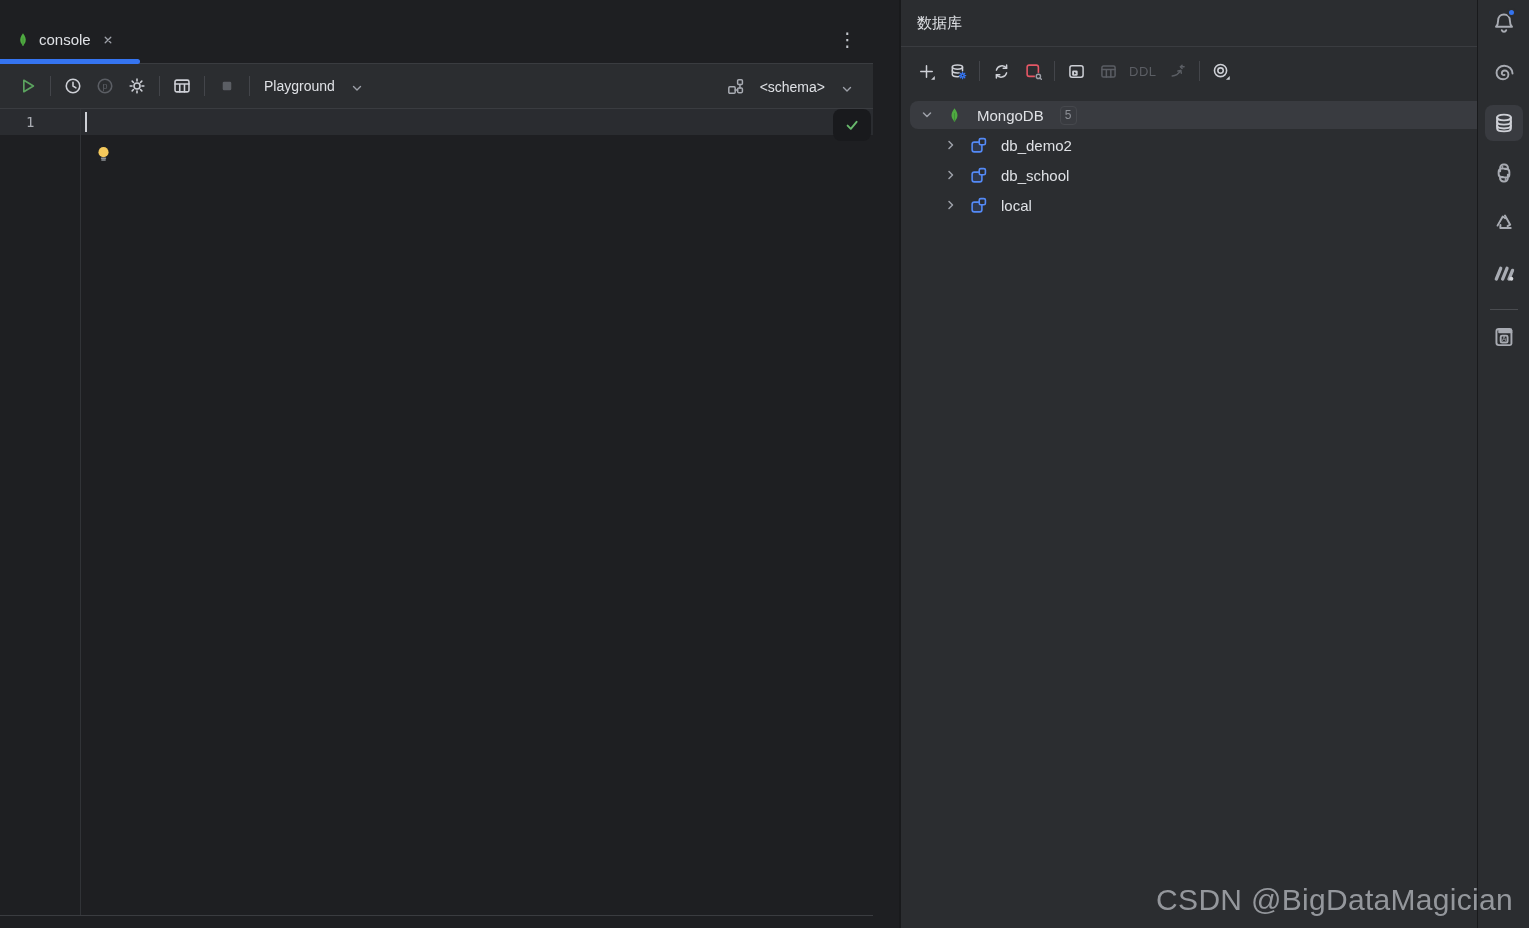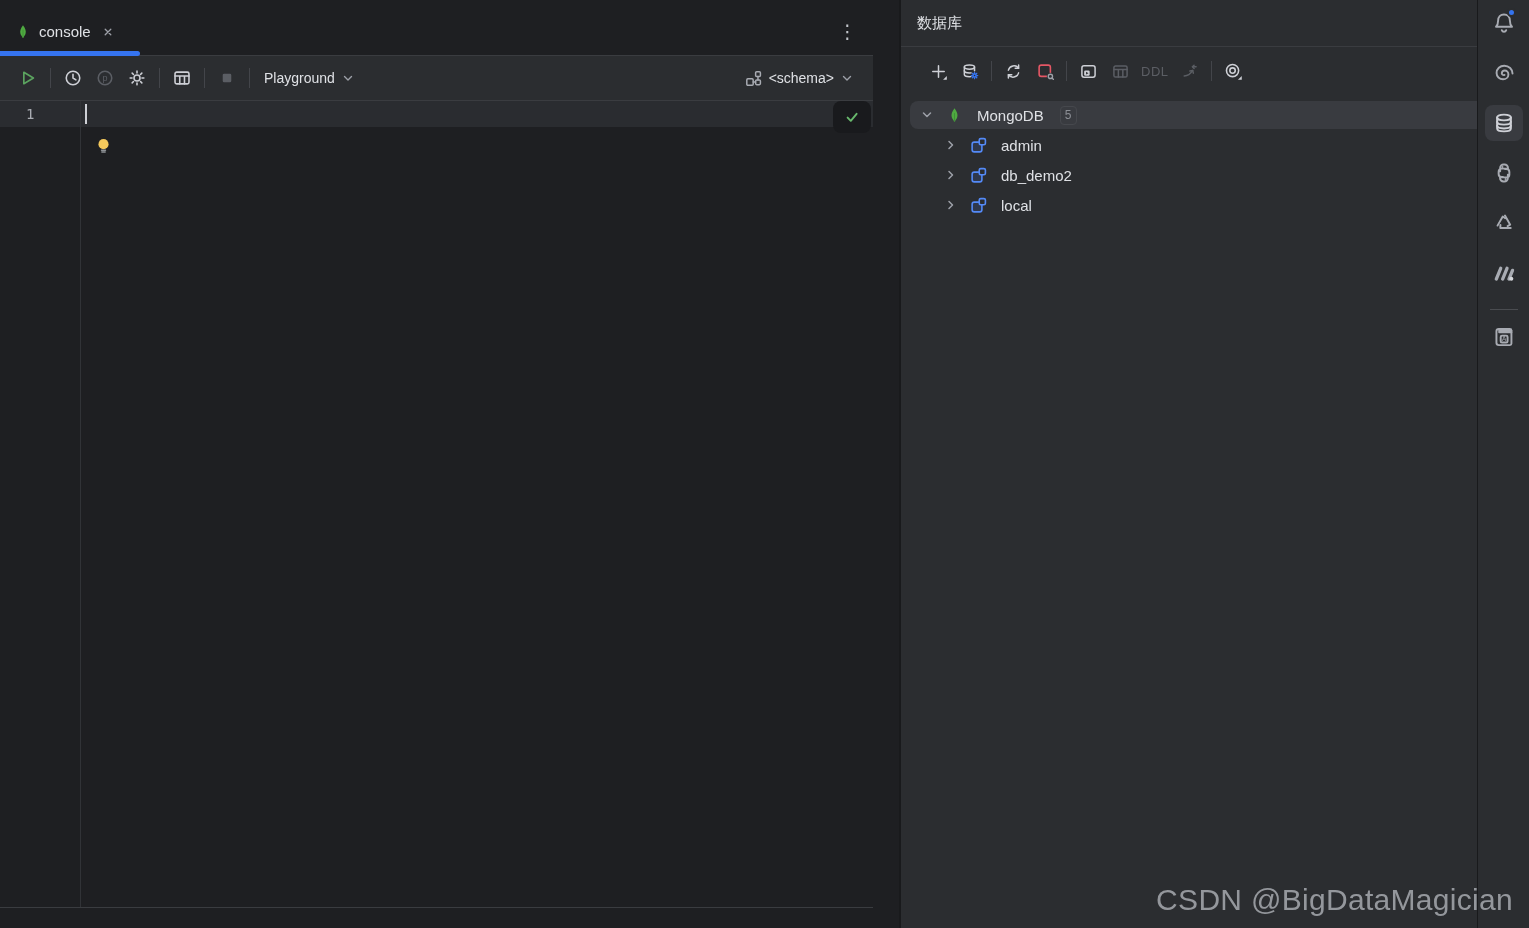--- a/index.html
+++ b/index.html
@@ -5,57 +5,57 @@
   * { margin:0; padding:0; box-sizing:border-box; }
   html,body { background:#1E1F22; }
   body {
     width:1529px; height:928px; position:relative; overflow:hidden;
     font-family:"Liberation Sans","DejaVu Sans",sans-serif;
     -webkit-font-smoothing:antialiased;
   }
   .app { position:absolute; inset:0; }
 
   
-  .editor-pane { position:absolute; left:0; top:8px; width:873px; height:772px; background:#1E1F22; }
+  .editor-pane { position:absolute; left:0; top:16px; width:873px; height:772px; background:#1E1F22; }
 
   .tabbar { position:relative; height:47px; background:#1E1F22; }
   .tab { position:absolute; left:0; top:0; height:47px; display:flex; align-items:center; gap:9px; padding:0 14px 0 16px; cursor:default; }
   .tab-title { font-size:15px; color:#DFE1E5; }
   .tab-close { width:16px; height:16px; display:flex; align-items:center; justify-content:center; border-radius:3px; }
   .tab-underline { position:absolute; left:0; top:43px; width:140px; height:5px; background:#3574F0; border-radius:0 3px 3px 0; }
   .kebab { position:absolute; right:16px; top:0; height:47px; display:flex; align-items:center; font-size:19px; color:#C2C5CB; letter-spacing:0; cursor:pointer; }
 
   .toolbar {
     height:46px; background:#2B2D30; display:flex; align-items:center; padding:0 14px;
     border-top:1px solid #3A3C40; border-bottom:1px solid #3A3C40;
   }
   .tbtn { width:28px; height:28px; display:flex; align-items:center; justify-content:center; border-radius:4px; flex:0 0 auto; }
   .tbtn + .tbtn { margin-left:4px; }
   .tsep { width:1px; height:20px; background:#43454A; margin:0 8px; flex:0 0 auto; }
-  .dd { display:flex; align-items:center; gap:7px; padding:3px 6px; border-radius:4px; flex:0 0 auto; }
+  .dd { display:flex; align-items:flex-end; gap:16px; padding:3px 6px; border-radius:4px; flex:0 0 auto; }
   .dd-label { font-size:14px; color:#DFE1E5; }
   .spacer { flex:1 1 auto; }
 
   .editor { position:relative; height:806px; background:#1E1F22; }
   .cur-line { position:absolute; left:0; top:0; right:0; height:26px; background:#2A2C30; }
   .gutter { position:absolute; left:0; top:0; bottom:0; width:81px; border-right:1px solid #313337; }
   .line-no { position:absolute; left:26px; top:0; height:26px; display:flex; align-items:center;
              font-family:"DejaVu Sans Mono","Liberation Mono",monospace; font-size:14px; color:#A9ACB2; }
   .caret { position:absolute; left:85px; top:3px; width:2px; height:20px; background:#CED0D6; }
   .bulb { position:absolute; left:95px; top:36px; width:17px; height:18px; cursor:pointer; }
   .inspect-widget { position:absolute; right:2px; top:0; width:38px; height:32px; background:#191A1D;
                     border-radius:8px; display:flex; align-items:center; justify-content:center; cursor:pointer; }
   .editor-bottom-line { height:1px; background:#3A3C40; }
   .bottom-strip { height:28px; background:#1E1F22; }
 
   
   .db-panel { position:absolute; left:899px; top:0; width:604px; height:928px; background:#2B2D30; border-left:2px solid #191A1C; }
   .db-header { height:47px; display:flex; align-items:center; padding-left:16px; border-bottom:1px solid #3A3C40; }
   .db-title { font-size:15px; color:#DFE1E5; }
-  .db-toolbar { height:48px; display:flex; align-items:center; padding-left:24px; }
+  .db-toolbar { height:48px; display:flex; align-items:center; padding-left:12px; }
   .db-toolbar .tbtn { width:26px; height:26px; }
   .db-toolbar .tbtn + .tbtn { margin-left:6px; }
   .ddl-label { font-size:13px; color:#5B5E64; letter-spacing:0.5px; margin:0 8px; flex:0 0 auto; }
 
   .tree { margin-top:5px; }
   .tree-row { position:relative; height:30px; display:flex; align-items:center; cursor:pointer; }
   .tree-row .hl { position:absolute; left:9px; right:9px; top:1px; bottom:1px; background:#393B40; border-radius:8px; }
   .tree-row > * { position:relative; }
   .tw-chevron { width:12px; height:12px; display:flex; align-items:center; justify-content:center; }
   .root .tw-chevron { margin-left:20px; }
@@ -282,51 +282,51 @@
         <span class="tree-ico">
           <svg width="15" height="16" viewBox="0 0 16 16">
               <path d="M8 .8C5.3 4.5 4.2 7.6 5.1 10.5c.6 2 1.9 2.7 2.3 4.5h1.2c.4-1.8 1.7-2.5 2.3-4.5C11.8 7.6 10.7 4.5 8 .8Z" fill="#4FAA41"></path>
               <path d="M8 6v9" stroke="#3E8C34" stroke-width=".9"></path>
             </svg>
         </span>
         <span class="tree-label">MongoDB</span>
         <span class="badge">5</span>
       </div>
 
+
+
       <div class="tree-row child">
         <span class="tw-chevron">
           <svg width="12" height="12" viewBox="0 0 12 12">
               <path d="M4 2.5 7.5 6 4 9.5" fill="none" stroke="#9DA0A8" stroke-width="1.5" stroke-linecap="round" stroke-linejoin="round"></path>
             </svg>
         </span>
         <span class="tree-ico">
           <svg width="17" height="17" viewBox="0 0 16 16">
               <rect x="2" y="4.8" width="9.2" height="9.2" rx="2" fill="rgba(70,120,230,0.16)" stroke="#548AF7" stroke-width="1.5"></rect>
               <rect x="8.7" y="1.5" width="5.8" height="5.8" rx="1.4" fill="#2B2D30" stroke="#548AF7" stroke-width="1.5"></rect>
             </svg>
         </span>
-        <span class="tree-label">admin</span>
-      </div>
-
+        <span class="tree-label">db_demo2</span>
+      </div>
 
       <div class="tree-row child">
         <span class="tw-chevron">
           <svg width="12" height="12" viewBox="0 0 12 12">
               <path d="M4 2.5 7.5 6 4 9.5" fill="none" stroke="#9DA0A8" stroke-width="1.5" stroke-linecap="round" stroke-linejoin="round"></path>
             </svg>
         </span>
         <span class="tree-ico">
           <svg width="17" height="17" viewBox="0 0 16 16">
               <rect x="2" y="4.8" width="9.2" height="9.2" rx="2" fill="rgba(70,120,230,0.16)" stroke="#548AF7" stroke-width="1.5"></rect>
               <rect x="8.7" y="1.5" width="5.8" height="5.8" rx="1.4" fill="#2B2D30" stroke="#548AF7" stroke-width="1.5"></rect>
             </svg>
         </span>
-        <span class="tree-label">db_demo2</span>
-      </div>
-
+        <span class="tree-label">db_school</span>
+      </div>
 
       <div class="tree-row child">
         <span class="tw-chevron">
           <svg width="12" height="12" viewBox="0 0 12 12">
               <path d="M4 2.5 7.5 6 4 9.5" fill="none" stroke="#9DA0A8" stroke-width="1.5" stroke-linecap="round" stroke-linejoin="round"></path>
             </svg>
         </span>
         <span class="tree-ico">
           <svg width="17" height="17" viewBox="0 0 16 16">
               <rect x="2" y="4.8" width="9.2" height="9.2" rx="2" fill="rgba(70,120,230,0.16)" stroke="#548AF7" stroke-width="1.5"></rect>

